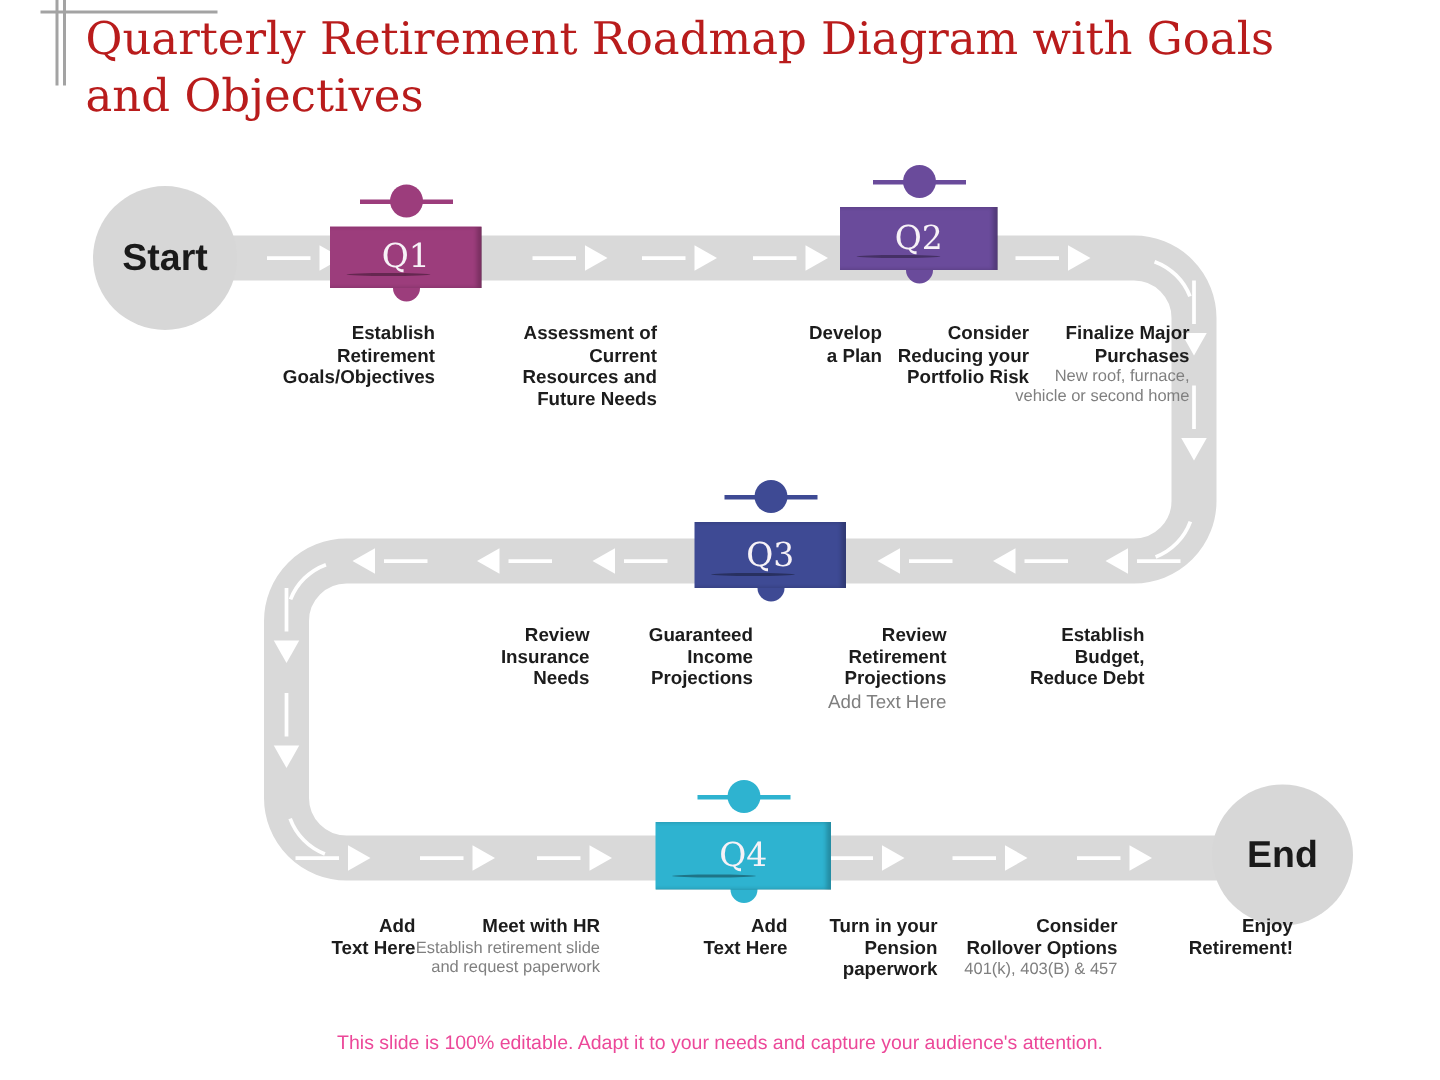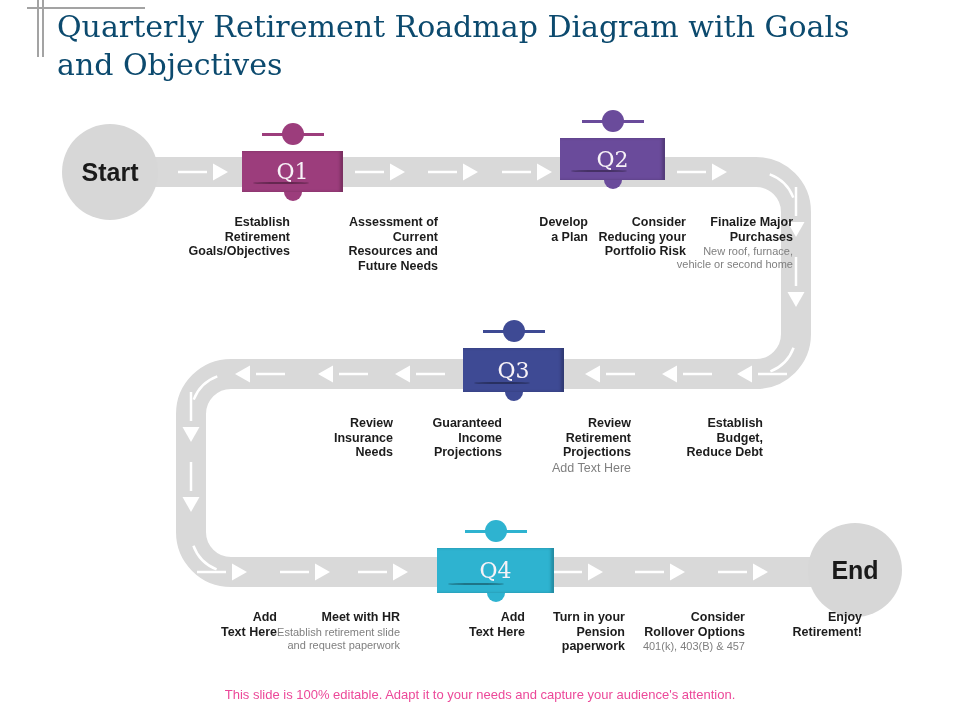--- a/index.html
+++ b/index.html
@@ -6,21 +6,21 @@
   body{width:960px;height:720px;position:relative;overflow:hidden;
        font-family:"Liberation Sans",sans-serif;}
 
   
   .accent-h{position:absolute;left:27px;top:7px;width:118px;height:2px;background:#a3a3a3;}
   .accent-v1{position:absolute;left:37px;top:0;width:2px;height:57px;background:#a3a3a3;}
   .accent-v2{position:absolute;left:42px;top:0;width:2px;height:57px;background:#a3a3a3;}
 
   .title{position:absolute;left:57px;top:8px;width:870px;
          font-family:"DejaVu Serif","Liberation Serif",serif;
-         font-size:30px;line-height:38px;color:#0c4a6e;white-space:pre-line;}
+         font-size:30px;line-height:38px;color:#b91c1c;white-space:pre-line;}
 
   .roadsvg{position:absolute;left:0;top:0;z-index:0;}
 
   .terminal{position:absolute;border-radius:50%;background:#d7d7d7;z-index:1;
             display:flex;align-items:center;justify-content:center;
             font-weight:bold;color:#1a1a1a;font-size:25px;}
   .terminal.start{left:62px;top:124px;width:96px;height:96px;align-items:center;}
   .terminal.end{left:808px;top:523px;width:94px;height:94px;}
 
   .qbox{position:absolute;z-index:2;}
@@ -116,21 +116,21 @@
     </g>
 </svg>
 
 <div class="terminal start">
   <span>Start</span>
 </div>
 <div class="terminal end">
   <span>End</span>
 </div>
 
-<div class="qbox q1" style="left:242px;top:151px;width:101px;height:41px;">
+<div class="qbox q1" style="left:220px;top:151px;width:101px;height:41px;">
   <div class="pin-line"></div>
   <div class="pin-circle"></div>
   <div class="pin-bump"></div>
   <div class="qface">
       <span>Q1</span>
     <div class="q-underline"></div>
     </div>
 </div>
 <div class="qbox q2" style="left:560px;top:138px;width:105px;height:42px;">
   <div class="pin-line"></div>

